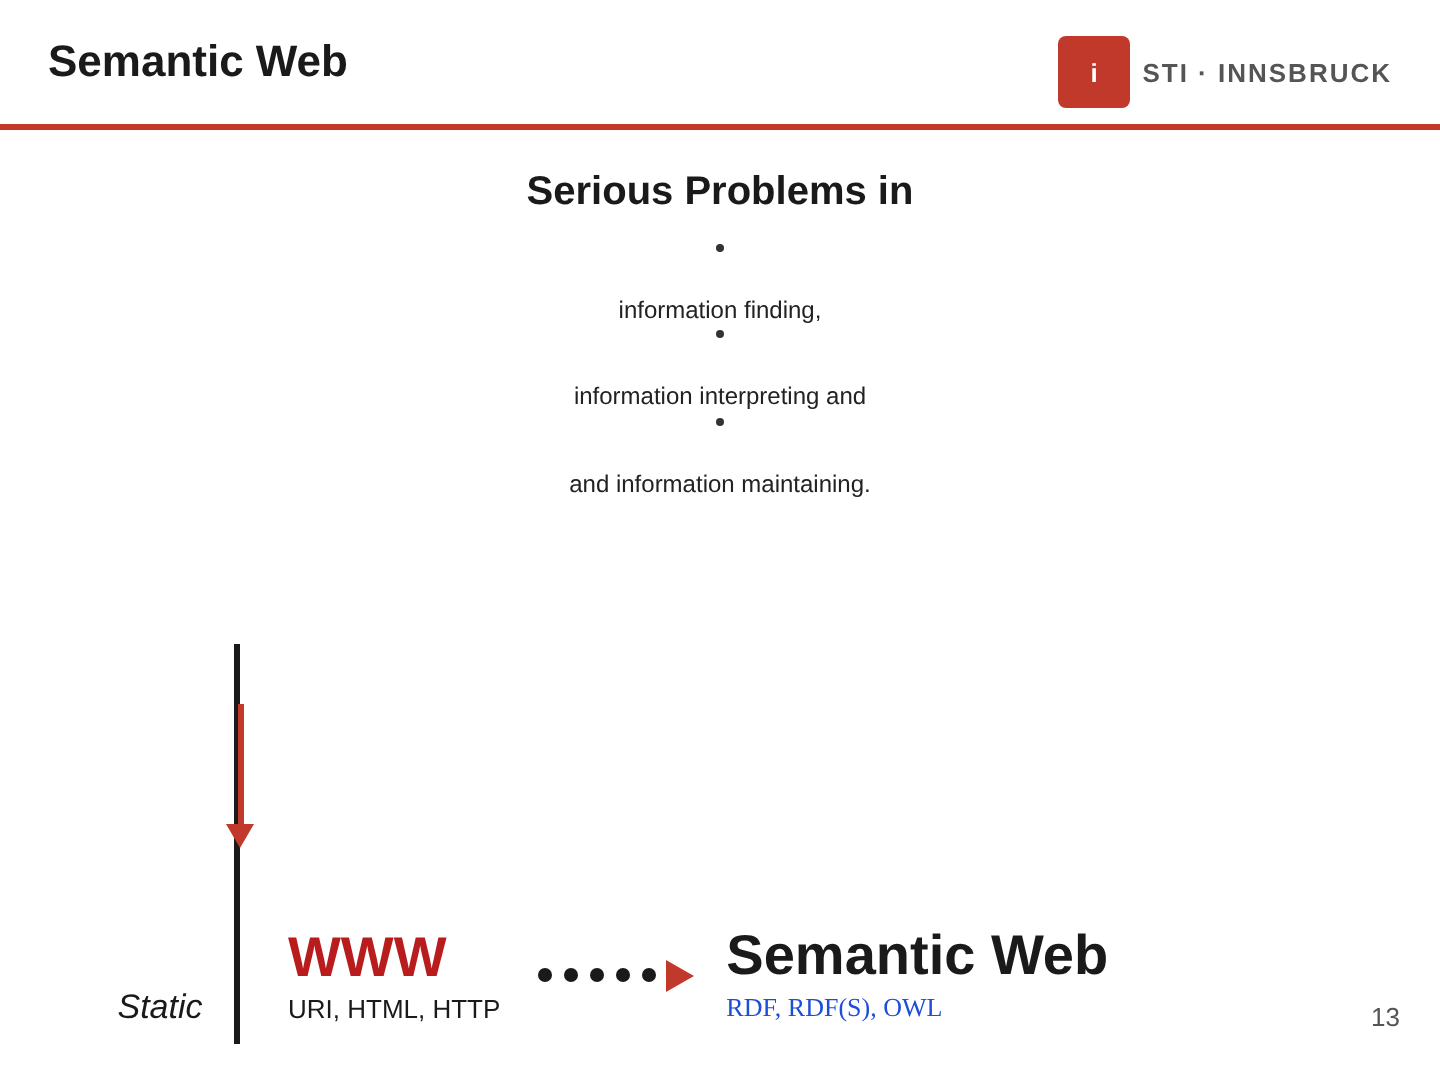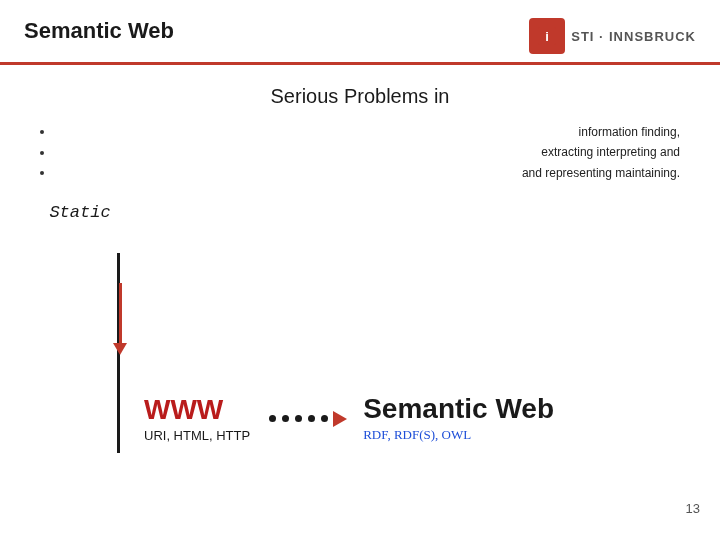--- a/index.html
+++ b/index.html
@@ -66,39 +66,40 @@
 
     
     .main-content {
       padding: 20px 40px 10px 40px;
       position: relative;
     }
 
     .section-title {
       text-align: center;
       font-size: 20px;
-      font-weight: normal;
+      font-weight: bold;
       color: #1a1a1a;
       margin-bottom: 14px;
     }
 
     .bullet-list {
       list-style: none;
       text-align: center;
       margin-bottom: 20px;
     }
 
     .bullet-list li {
       font-size: 12px;
       color: #222;
       line-height: 1.7;
       display: flex;
       align-items: center;
-      justify-content: space-between;
-      gap: 8px;
+      justify-content: center;
+      gap: 19px;
+      flex-direction: column;
     }
 
     .bullet-dot {
       width: 4px;
       height: 4px;
       background: #333;
       border-radius: 50%;
       flex-shrink: 0;
     }
 
@@ -178,25 +179,24 @@
       align-items: flex-end;
       padding-top: 10px;
       position: relative;
       height: 250px;
     }
 
     .static-col {
       display: flex;
       flex-direction: column;
       align-items: center;
-      justify-content: flex-start;
+      justify-content: flex-end;
       width: 80px;
       height: 250px;
       position: relative;
-      font-family: Liberation Mono, monospace;
     }
 
     .static-text {
       font-size: 17px;
       color: #1a1a1a;
       margin-bottom: 8px;
       font-style: italic;
     }
 
     .vert-line {
@@ -261,25 +261,25 @@
 <div class="main-content">
   <div class="section-title">Serious Problems in</div>
 
   <ul class="bullet-list">
     <li>
       <span class="bullet-dot"></span>
       <span>information finding,</span>
     </li>
     <li>
       <span class="bullet-dot"></span>
-      <span>extracting interpreting and</span>
+      <span>information interpreting and</span>
     </li>
     <li>
       <span class="bullet-dot"></span>
-      <span>and representing maintaining.</span>
+      <span>and information maintaining.</span>
     </li>
   </ul>
 
   <div class="diagram-wrapper">
     <div class="static-col">
       <div class="static-text">Static</div>
       <div class="vert-line"></div>
 
       <div class="red-down-arrow">
         <div class="red-arrow-line"></div>

